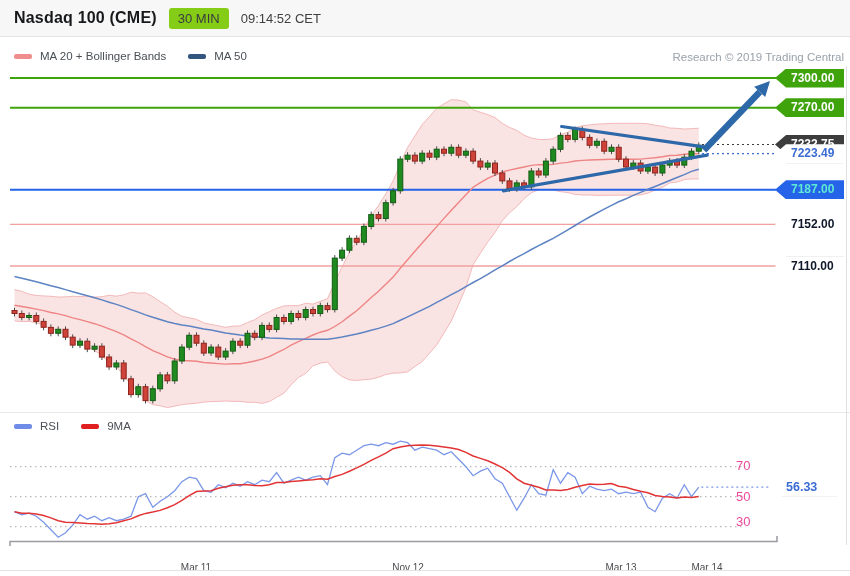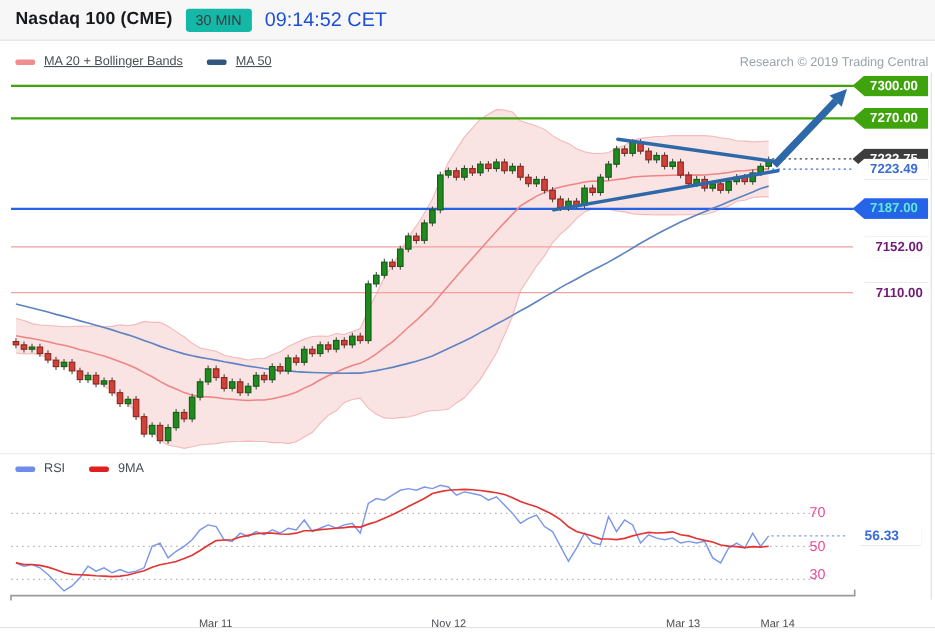--- a/index.html
+++ b/index.html
@@ -4,44 +4,44 @@
 <style>
   * { margin:0; padding:0; box-sizing:border-box; }
   html,body { width:850px; height:576px; }
   body { background:#ffffff; font-family:"Liberation Sans", sans-serif; position:relative; overflow:hidden; }
   .screen { position:absolute; top:0; left:0; width:850px; height:576px; background:#fff; }
 
   
   .topbar { position:absolute; top:0; left:0; width:850px; height:37px; background:#f7f7f8;
             border-bottom:1px solid #e4e4e7; display:flex; align-items:center; padding-left:14px; }
   .title { font-size:16px; font-weight:bold; color:#17181a; letter-spacing:.2px; }
-  .interval-badge { background:#14b8a6; color:#3a3a40; font-size:13px; padding:3px 9px; border-radius:3px; margin-left:12px; }
-  .time { font-size:18px; color:#1d4ed8; margin-left:12px; }
-
-  
-  .legend-row { position:absolute; top:50px; left:14px; display:flex; align-items:center; font-size:11.5px; color:#4a4f55;text-decoration:underline; }
+  .interval-badge { background:#84cc16; color:#3a3a40; font-size:13px; padding:3px 9px; border-radius:3px; margin-left:12px; }
+  .time { font-size:13px; color:#404040; margin-left:12px; }
+
+  
+  .legend-row { position:absolute; top:50px; left:14px; display:flex; align-items:center; font-size:11.5px; color:#4a4f55; }
   .swatch { width:18px; height:5px; border-radius:2px; display:inline-block; margin-right:8px; }
   .sw-band { background:#f08d8d; } .sw-ma50 { background:#33567e; }
   .sw-rsi { background:#6f8ce8; } .sw-9ma { background:#e02020; }
   .legend-gap { width:22px; }
   .credit { position:absolute; top:51px; right:6px; font-size:11.5px; color:#9aa2ab; }
   .rsi-legend { position:absolute; top:420px; left:14px; display:flex; align-items:center; font-size:11.5px; color:#4a4f55; }
 
   
   #chart-svg { position:absolute; top:0; left:0; width:850px; height:576px; }
 
   
   .price-tag { position:absolute; left:775px; width:69px; height:19px; line-height:19px; padding-left:16px;
                font-size:12px; font-weight:bold;
                clip-path:polygon(0 50%, 16% 0, 100% 0, 100% 100%, 16% 100%); }
   .tag-green { background:#3fa30b; color:#fff; }
   .tag-blue  { background:#2563e8; color:#5eead4; }
   .tag-dark  { background:#3d3d3d; color:#fff; }
-  .tag-white-red  { background:#fff; color:#701a75;
-      filter:drop-shadow(0 0 1px rgba(0,0,0,.28)) drop-shadow(0 1.5px 1.5px rgba(0,0,0,.18));text-align:center; }
+  .tag-white-red  { background:#fff; color:#0f172a;
+      filter:drop-shadow(0 0 1px rgba(0,0,0,.28)) drop-shadow(0 1.5px 1.5px rgba(0,0,0,.18)); }
   .tag-white-blue { background:#fff; color:#3a6cd4;
       filter:drop-shadow(0 0 1px rgba(0,0,0,.28)) drop-shadow(0 1.5px 1.5px rgba(0,0,0,.18)); }
 
   
   .rsi-tick { position:absolute; left:736px; font-size:13px; color:#ec4899; }
   #rsi-tick-70 { top:458px; } #rsi-tick-50 { top:489px; } #rsi-tick-30 { top:514px; }
   #rsi-current { position:absolute; left:771px; width:67px; height:18px; line-height:18px; padding-left:15px;
                  font-size:12.5px; font-weight:bold; }
 
   

